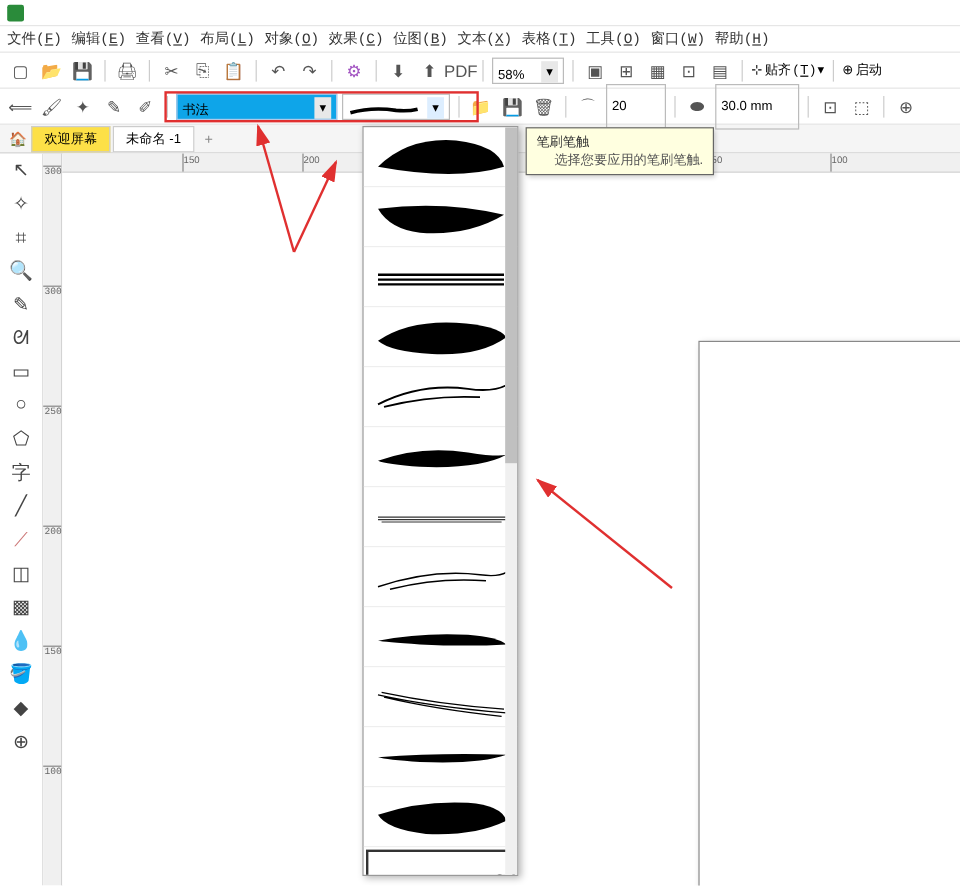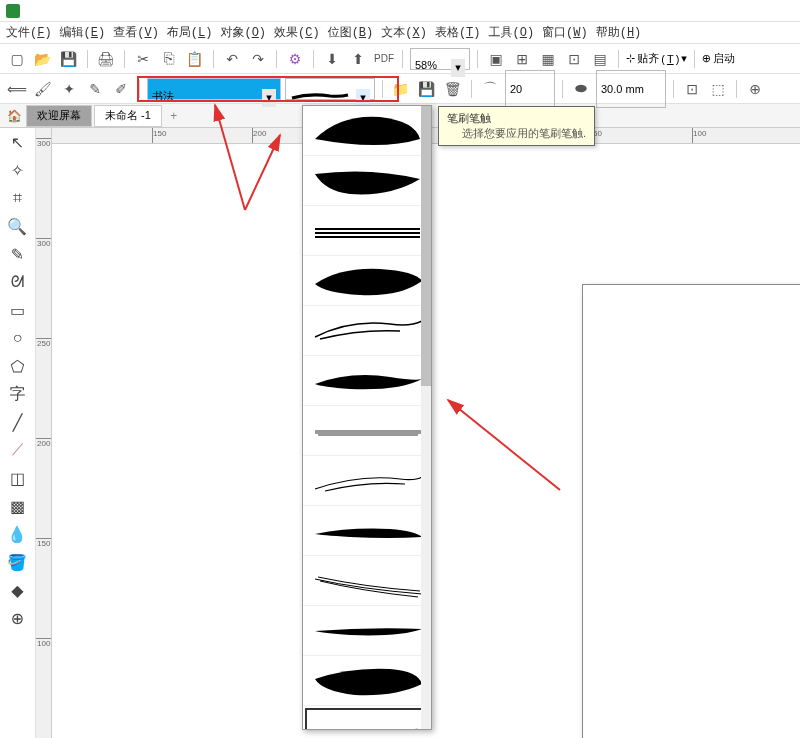--- a/index.html
+++ b/index.html
@@ -7,37 +7,37 @@
 .titlebar { height: 22px; background: #fff; display: flex; align-items: center; padding: 0 6px; border-bottom: 1px solid #e0e0e0; }
 .titlebar .logo { width: 14px; height: 14px; background: #2a8b3a; border-radius: 2px; margin-right: 6px; }
 .titlebar .title { font-size: 11px; color: #333; }
 .menubar { height: 22px; background: #fff; display: flex; align-items: center; padding: 0 6px; gap: 8px; border-bottom: 1px solid #e0e0e0; font-family: Liberation Mono, monospace; }
 .menubar .menu-item { font-size: 12px; color: #333; cursor: pointer; }
 .menubar .menu-item u { text-decoration: underline; }
 .toolbar1 { height: 30px; background: #fff; display: flex; align-items: center; padding: 0 6px; gap: 4px; border-bottom: 1px solid #e0e0e0; }
 .toolbar2 { height: 30px; background: #fff; display: flex; align-items: center; padding: 0 6px; gap: 4px; border-bottom: 1px solid #e0e0e0; }
 .btn { width: 22px; height: 22px; display: flex; align-items: center; justify-content: center; border: none; background: transparent; cursor: pointer; color: #555; font-size: 14px; }
 .sep { width: 1px; height: 18px; background: #ccc; margin: 0 3px; }
-.combo { height: 22px; border: 1px solid #bbb; background: #fff; display: flex; align-items: flex-start; padding: 10px 4px; font-size: 11px; }
+.combo { height: 22px; border: 1px solid #bbb; background: #fff; display: flex; align-items: flex-end; padding: 0 4px; font-size: 11px; }
 .combo.highlight1 { width: 134px; background: #0ea5e9; border: 1px solid #b0c8e8; }
 .combo.highlight2 { width: 90px; background: #fff; }
 .combo .dropdown-btn { margin-left: auto; width: 14px; height: 18px; display: flex; align-items: center; justify-content: center; background: #e8e8e8; }
 .toolbar1 .zoom-combo { width: 60px; }
 .spinner { width: 50px; height: 38px; border: 1px solid #bbb; display: flex; align-items: center; padding: 0 4px; font-size: 11px; }
 .tabbar { height: 24px; background: #f5f5f5; display: flex; align-items: center; padding: 0 6px; gap: 2px; border-bottom: 1px solid #ccc; }
 .tabbar .home-icon { width: 18px; height: 18px; display: flex; align-items: center; justify-content: center; }
-.tabbar .tab { height: 22px; padding: 0 10px; display: flex; align-items: center; font-size: 11px; background: #a3a3a3; border: 1px solid #ccc; }
+.tabbar .tab { height: 22px; padding: 0 10px; display: flex; align-items: center; font-size: 11px; background: #fde047; border: 1px solid #ccc; }
 .tabbar .tab.active { background: #fff; }
 .tabbar .tab-add { width: 20px; text-align: center; color: #888; }
 .workspace { position: absolute; top: 128px; left: 0; right: 0; bottom: 0; display: flex; }
 .leftbar { width: 36px; background: #fff; border-right: 1px solid #e0e0e0; display: flex; flex-direction: column; align-items: center; padding-top: 2px; gap: 4px; }
 .tool { width: 24px; height: 24px; display: flex; align-items: center; justify-content: center; color: #444; font-size: 16px; cursor: pointer; }
 .tool.colored { color: #c77; }
 .ruler-v { width: 16px; background: #f0f0f0; border-right: 1px solid #ccc; position: relative; }
-.ruler-v .tick { position: absolute; left: 0; right: 0; border-top: 1px solid #888; font-size: 8px; color: #666; padding-left: 1px; }
+.ruler-v .tick { position: absolute; left: 0; right: 0; border-top: 1px solid #888; font-size: 8px; color: #666; padding-left: 1px; font-family: Liberation Mono, monospace; }
 .canvas-area { flex: 1; position: relative; background: #fff; }
 .ruler-h { height: 16px; background: #f0f0f0; border-bottom: 1px solid #ccc; position: relative; }
 .ruler-h .tick { position: absolute; top: 0; bottom: 0; border-left: 1px solid #888; font-size: 8px; color: #666; padding-top: 1px; }
 .canvas { position: absolute; top: 16px; left: 0; right: 0; bottom: 0; background: #fff; }
 .page-shadow { position: absolute; top: 140px; left: 530px; width: 260px; height: 470px; border: 1px solid #888; background: #fff; box-shadow: 3px 3px 6px rgba(0,0,0,0.3); }
 .dropdown-panel { position: absolute; top: 105px; left: 302px; width: 130px; height: 625px; background: #fff; border: 1px solid #999; box-shadow: 2px 2px 6px rgba(0,0,0,0.3); z-index: 10; overflow: hidden; }
 .dropdown-panel .brush-item { height: 50px; display: flex; align-items: center; justify-content: center; border-bottom: 1px solid #eee; }
 .dropdown-panel .brush-item.selected { border: 2px solid #333; margin: 2px; }
 .dropdown-panel .scrollbar { position: absolute; top: 0; right: 0; width: 10px; height: 100%; background: #f0f0f0; }
 .dropdown-panel .scrollbar .thumb { position: absolute; top: 0; width: 10px; height: 280px; background: #c0c0c0; }
@@ -82,21 +82,21 @@
   <button class="btn">⎘</button>
   <button class="btn">📋</button>
   <div class="sep"></div>
   <button class="btn">↶</button>
   <button class="btn">↷</button>
   <div class="sep"></div>
   <button class="btn" style="color:#a050c0">⚙</button>
   <div class="sep"></div>
   <button class="btn">⬇</button>
   <button class="btn">⬆</button>
-  <button class="btn" style="font-size:10px">PDF</button>
+  <button class="btn" style="font-size:14px">PDF</button>
   <div class="sep"></div>
   <div class="combo zoom-combo">
     <span>58%</span>
     <div class="dropdown-btn">▾</div>
   </div>
   <div class="sep"></div>
   <button class="btn">▣</button>
   <button class="btn">⊞</button>
   <button class="btn">▦</button>
   <button class="btn">⊡</button>

